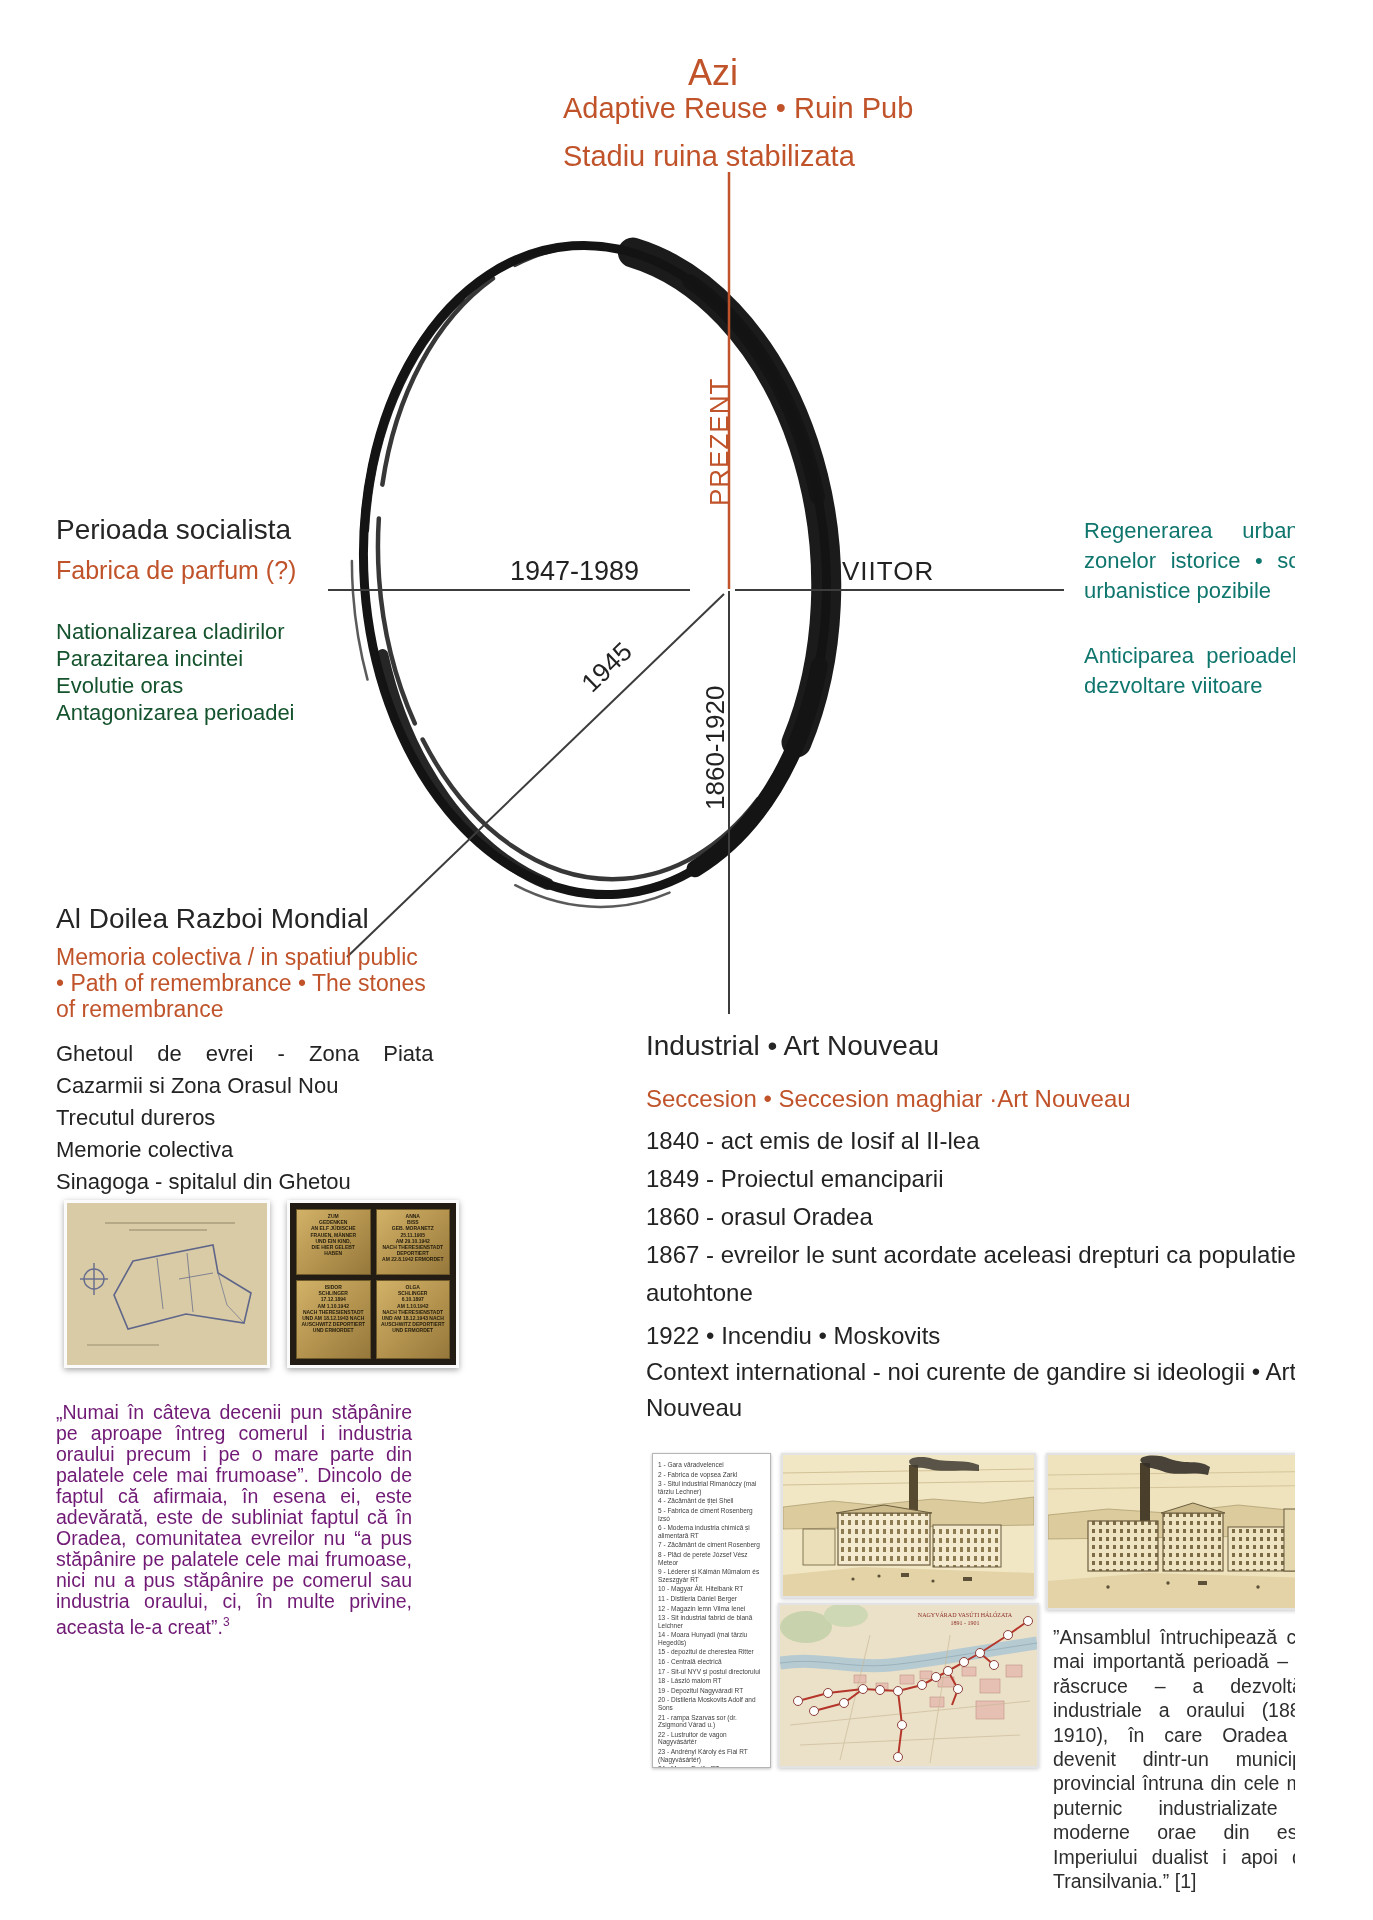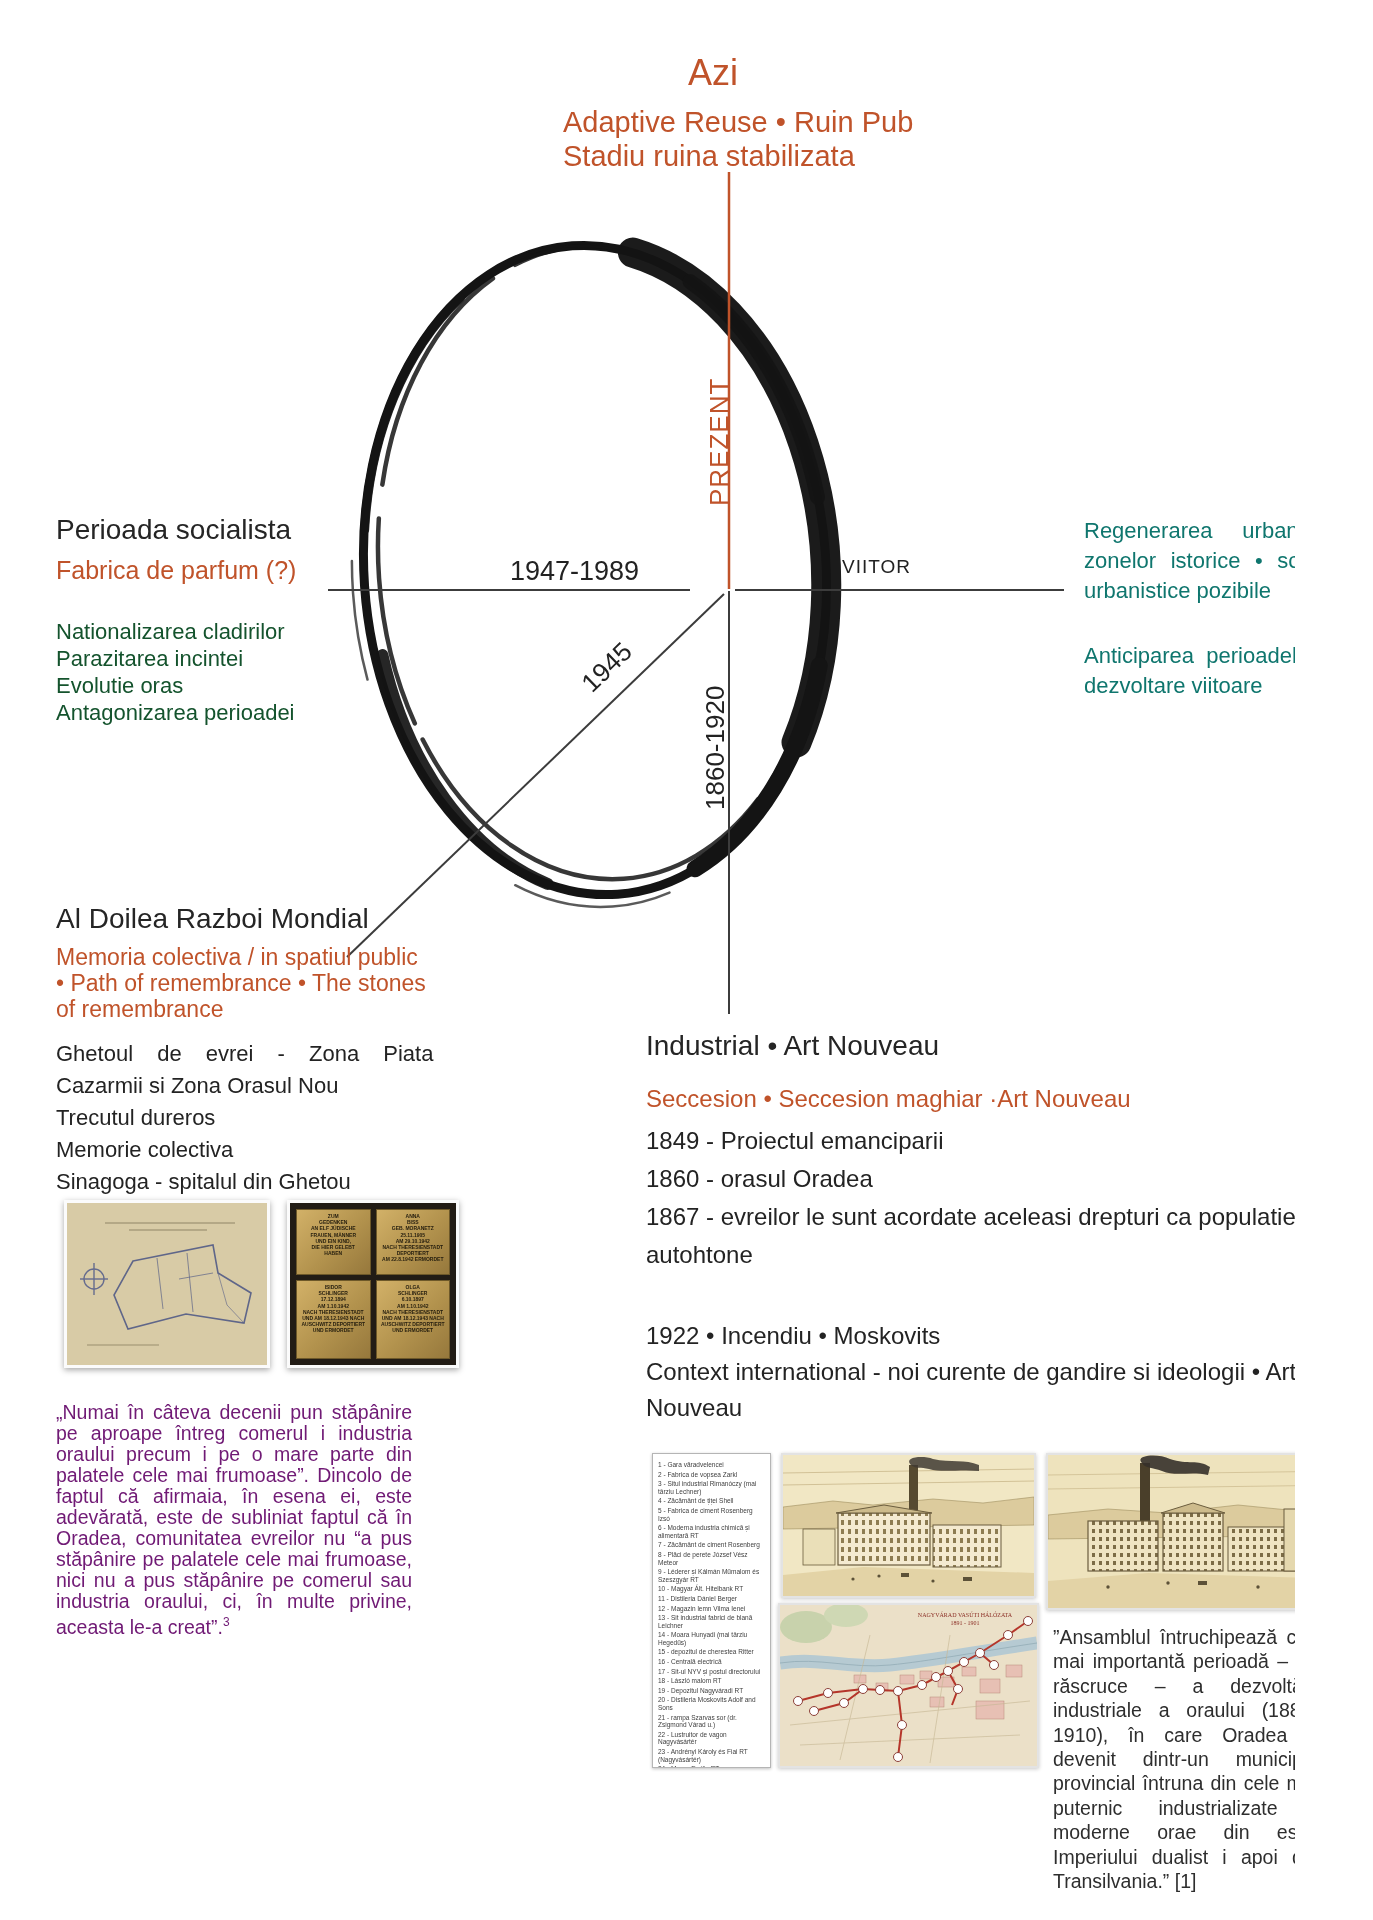--- a/index.html
+++ b/index.html
@@ -15,21 +15,21 @@
   #diagram-svg { position: absolute; left: 0; top: 0; pointer-events: none; }
   .ringline { fill: none; stroke: #141414; stroke-linecap: round; }
   .axis { stroke: #3c3c3c; stroke-width: 2; }
   .axis-accent { stroke: var(--accent); stroke-width: 2.5; }
 
   .title-azi { left: 682px; top: 52px; font-size: 36px; color: var(--accent); }
   .title-line { left: 557px; font-size: 29px; color: var(--accent); white-space: nowrap; }
 
   .lbl { white-space: nowrap; color: #222; }
   .lbl-1947 { left: 504px; top: 556px; font-size: 27px; }
-  .lbl-viitor { left: 836px; top: 556px; font-size: 19px; letter-spacing: 1px; }
+  .lbl-viitor { left: 836px; top: 556px; font-size: 26px; letter-spacing: 1px; }
   .lbl-prezent { left: 698px; top: 506px; font-size: 26px; color: var(--accent);
     transform: rotate(-90deg); transform-origin: 0 0; letter-spacing: 1px; }
   .lbl-1860 { left: 694px; top: 810px; font-size: 26px;
     transform: rotate(-90deg); transform-origin: 0 0; }
   .lbl-1945 { left: 572px; top: 652px; font-size: 26px; transform: rotate(-44deg); }
 
   .h1 { font-size: 28px; color: #252525; white-space: nowrap; }
   .sub { font-size: 25px; color: var(--accent); white-space: nowrap; }
   .body-list { font-size: 22px; color: #14532d; }
   .body-list > div { line-height: 27px; }
@@ -84,21 +84,21 @@
     <g>
       <line class="axis" x1="322" y1="590" x2="684" y2="590"></line>
       <line class="axis" x1="729" y1="590" x2="1058" y2="590"></line>
       <line class="axis-accent" x1="723" y1="172" x2="723" y2="589"></line>
       <line class="axis" x1="723" y1="591" x2="723" y2="1014"></line>
       <line class="axis" x1="718" y1="594" x2="341" y2="957"></line>
     </g>
   </svg>
 
   <div class="abs title-azi">Azi</div>
-  <div class="abs title-line" style="top:106px">Adaptive Reuse  • Ruin Pub</div>
+  <div class="abs title-line" style="top:92px">Adaptive Reuse  • Ruin Pub</div>
   <div class="abs title-line" style="top:140px">Stadiu ruina stabilizata</div>
 
   <div class="abs lbl lbl-prezent">PREZENT</div>
   <div class="abs lbl lbl-1947">1947-1989</div>
   <div class="abs lbl lbl-viitor">VIITOR</div>
   <div class="abs lbl lbl-1945">1945</div>
   <div class="abs lbl lbl-1860">1860-1920</div>
 
   <div class="abs h1" style="left:50px; top:514px">Perioada socialista</div>
   <div class="abs sub" style="left:50px; top:556px">Fabrica de parfum (?)</div>
@@ -183,20 +183,21 @@
 UND ERMORDET</div>
   </div>
 
   <p class="abs quote" style="left:50px; top:1402px; width:356px">
     <span>„Numai în câteva decenii pun stăpânire pe aproape întreg comerul i industria oraului precum i pe o mare parte din palatele cele mai frumoase”. Dincolo de faptul că afirmaia, în esena ei, este adevărată, este de subliniat faptul că în Oradea, comunitatea evreilor nu “a pus stăpânire pe palatele cele mai frumoase, nici nu a pus stăpânire pe comerul sau industria oraului, ci, în multe privine, aceasta le-a creat”.</span><sup>3</sup>
   </p>
 
   <div class="abs h1" id="ind-h" style="left:640px; top:1030px">Industrial • Art Nouveau</div>
   <div class="abs sub" id="ind-sub" style="left:640px; top:1085px">Seccesion • Seccesion maghiar ·Art Nouveau</div>
   <div class="abs" id="ind-time" style="left:640px; top:1122px">
+      <div>1840 - act emis de Iosif al II-lea</div>
       <div>1849 - Proiectul emanciparii</div>
       <div>1860 - orasul Oradea</div>
       <div>1867 - evreilor le sunt acordate aceleasi drepturi ca populatiei autohtone</div>
     </div>
   <div class="abs" id="ind-para" style="left:640px; top:1318px">
       <div>1922 • Incendiu • Moskovits</div>
       <div>Context international - noi curente de gandire si ideologii • Art Nouveau</div>
     </div>
 
   <div class="abs" id="legend-panel" style="left:646px; top:1453px; width:119px; height:315px">

